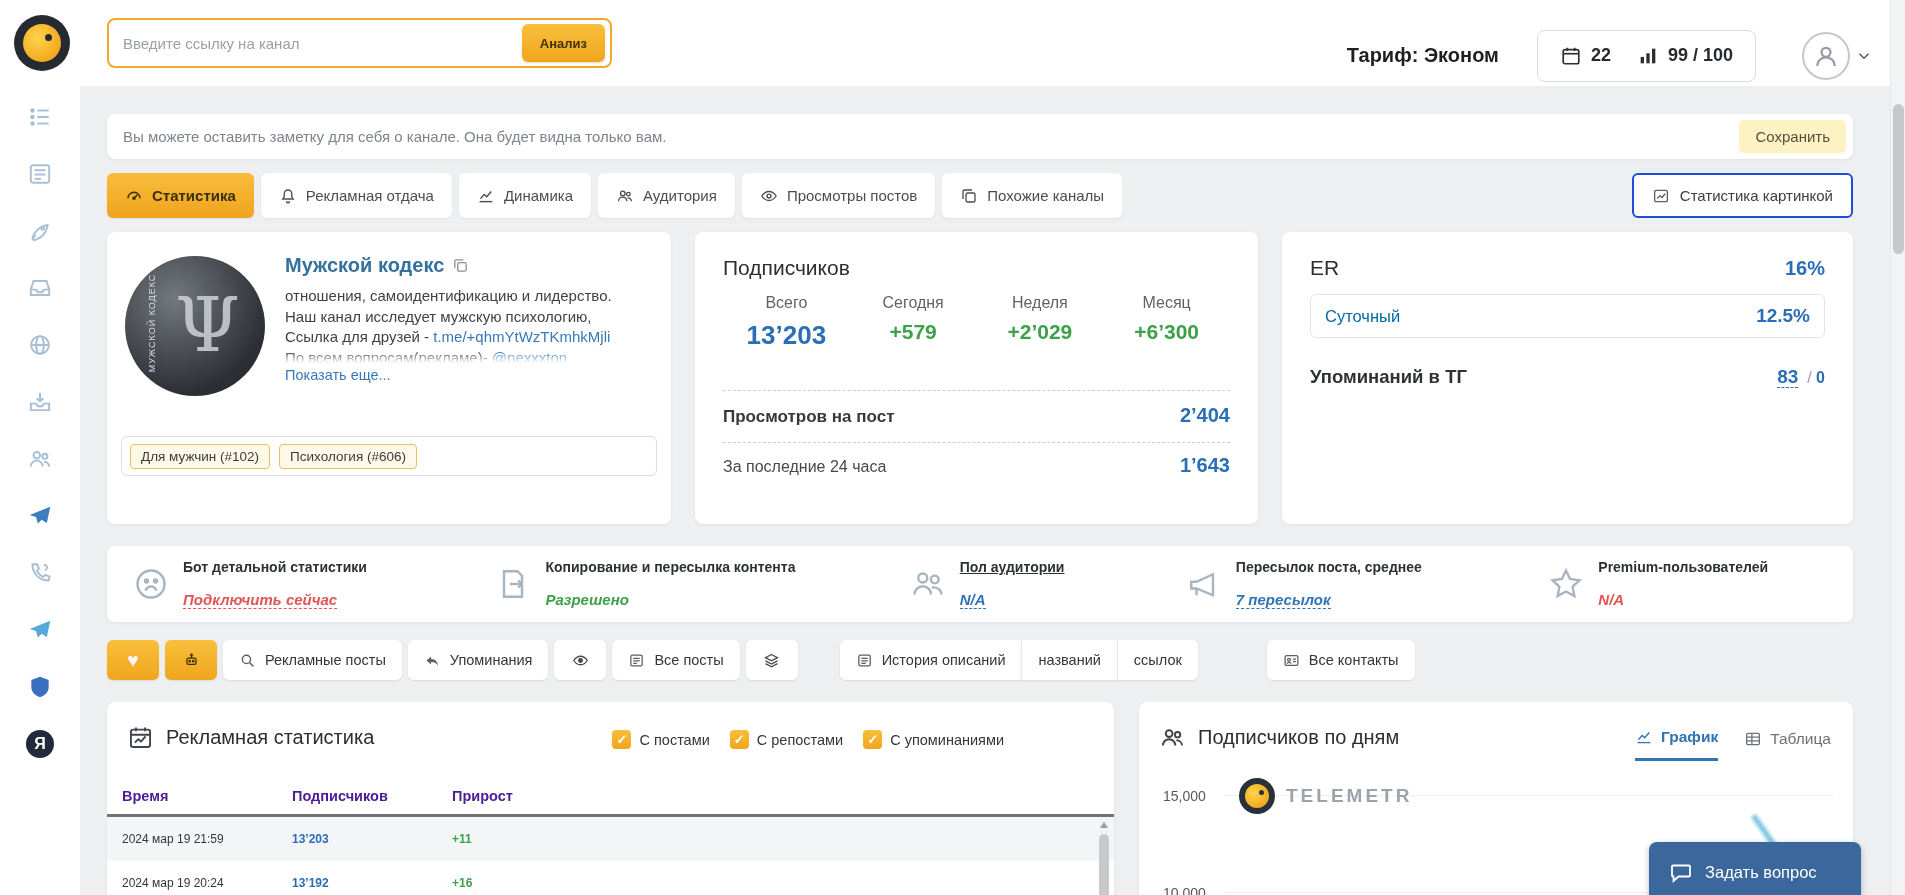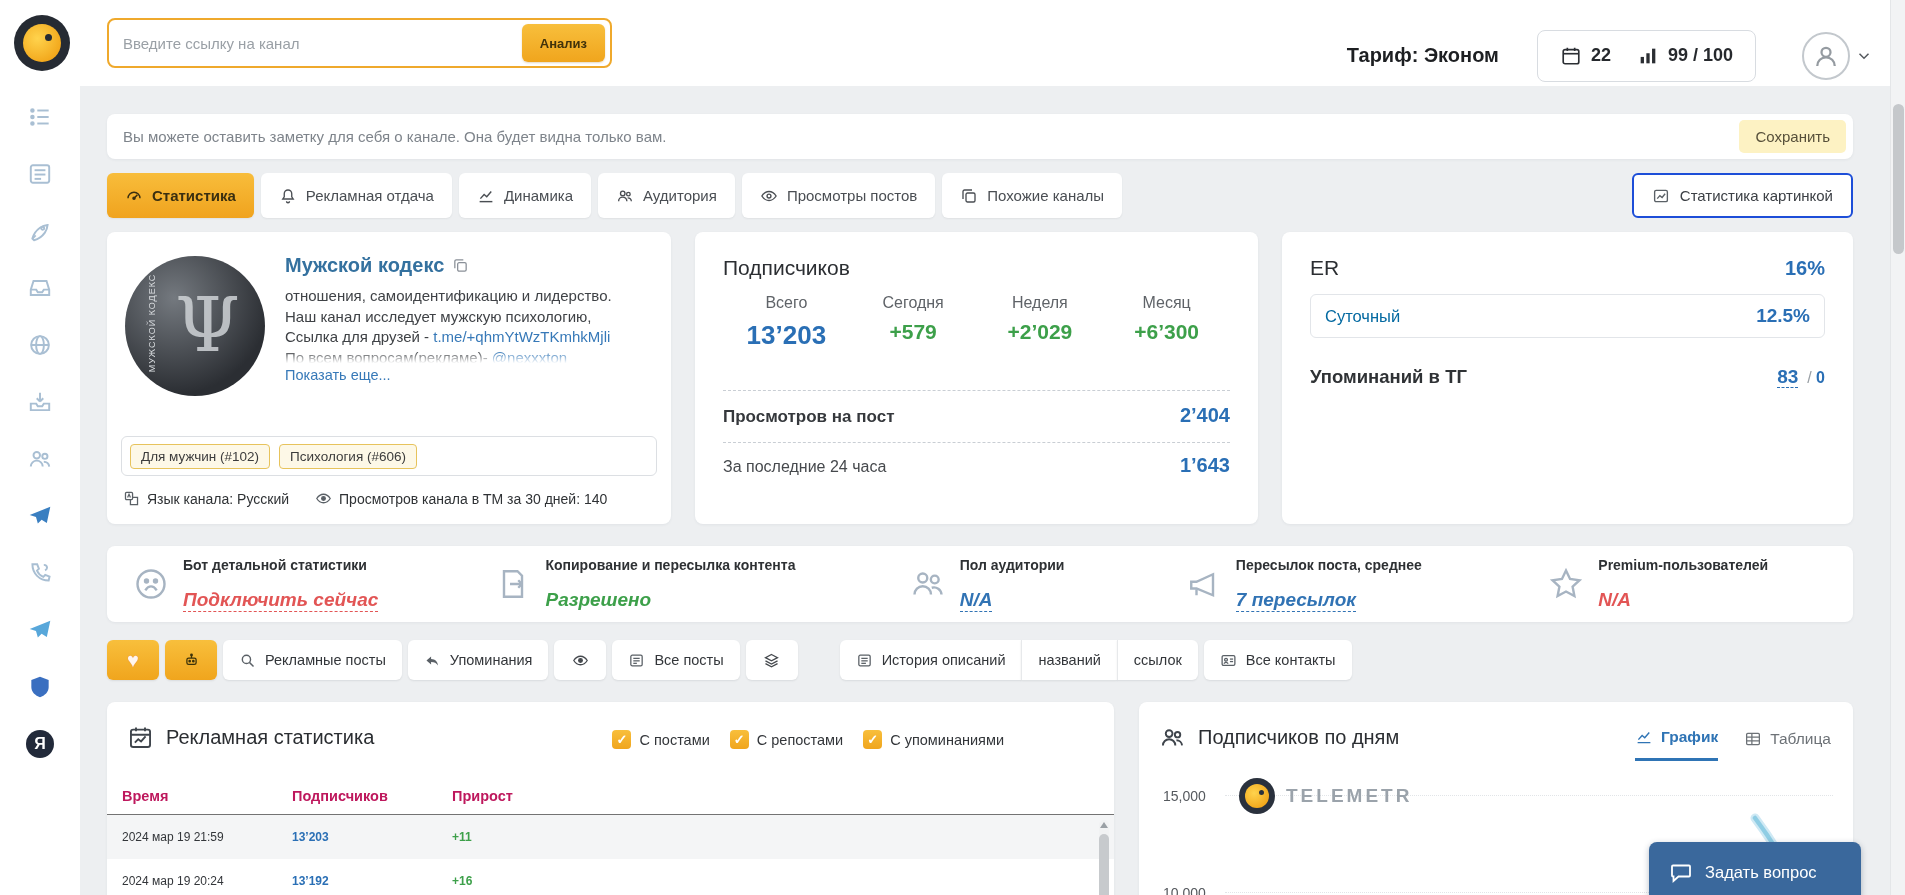--- a/index.html
+++ b/index.html
@@ -103,52 +103,52 @@
   .mention-row { position:absolute; left:28px; right:28px; top:134px; display:flex; justify-content:space-between; align-items:baseline; }
   .mention-row .k { font-size:18.5px; font-weight:600; color:#2f3235; }
   .blue-big { font-size:20px; font-weight:bold; color:#2a6fb5; }
   .dash-u { border-bottom:1px dashed currentColor; cursor:pointer; }
 
   
   .info-strip { left:107px; top:546px; width:1746px; height:76px; display:flex; align-items:center; padding:0 10px; }
   .strip-item { display:flex; align-items:center; gap:14px; padding-left:16px; }
   .strip-item svg { width:36px; height:36px; color:#a7b4c2; flex:none; }
   .strip-item .t { font-size:14px; font-weight:bold; color:#2e3134; }
-  .strip-item .v { font-size:19px; font-weight:bold; font-style:italic; margin-top:16px; display:inline-block; }
+  .strip-item .v { font-size:15px; font-weight:bold; font-style:italic; margin-top:16px; display:inline-block; }
   .v-red { color:#e25555; }
   .v-green { color:#3da04a; }
   .v-blue { color:#3173b4; }
 
   
   .actions-row { position:absolute; left:107px; top:640px; height:40px; display:flex; gap:6px; align-items:center; }
   .abtn { height:40px; background:#fff; border:none; border-radius:6px; box-shadow:0 1px 2px rgba(40,50,60,.1);
           display:flex; align-items:center; gap:9px; padding:0 16px; font-family:inherit; font-size:14.5px; color:#33363a; cursor:pointer; white-space:nowrap; }
   .abtn svg { width:17px; height:17px; color:#5a6066; }
   .abtn.sq { width:52px; justify-content:center; padding:0; }
   .abtn.yellow { background:linear-gradient(#f8bf3c,#f0a51d); }
   .heart-glyph { font-size:20px; color:#fff6ee; text-shadow:0 0 1px #e07a4f; }
   .seg { display:flex; margin-left:36px; }
   .seg .abtn { border-radius:0; box-shadow:0 1px 2px rgba(40,50,60,.1); }
   .seg .abtn:first-child { border-radius:6px 0 0 6px; }
   .seg .abtn:last-child { border-radius:0 6px 6px 0; }
   .seg .abtn + .abtn { border-left:1px solid #e7e9eb; }
-  .contacts-btn { }
+  .contacts-btn { margin-left:63px; }
 
   
   .card-adstats { left:107px; top:702px; width:1007px; height:260px; overflow:hidden; }
   .bh { position:absolute; left:20px; top:22px; display:flex; align-items:center; gap:12px; }
   .bh svg { width:27px; height:27px; color:#3f454c; }
   .bh .card-title { font-size:20px; }
   .filters { position:absolute; right:110px; top:28px; display:flex; gap:20px; }
   .filter { display:flex; align-items:center; gap:8px; font-size:14.5px; color:#33363a; cursor:pointer; }
   .checkbox { width:19px; height:19px; border-radius:4px; background:linear-gradient(#f8bf3c,#f0a51d);
               display:flex; align-items:center; justify-content:center; color:#fff; font-size:13px; font-weight:bold; }
   .checkbox::after { content:"✓"; }
   .adtable { position:absolute; left:0; right:0; top:78px; }
-  .t-head { display:grid; grid-template-columns:170px 160px 1fr; padding:8px 0 10px 15px; font-size:14.5px; font-weight:bold; color:#be185d; border-bottom:1px solid #737373; }
+  .t-head { display:grid; grid-template-columns:170px 160px 1fr; padding:8px 0 10px 15px; font-size:14.5px; font-weight:bold; color:#4c1d95; border-bottom:3px solid #737373; }
   .t-row { display:grid; grid-template-columns:170px 160px 1fr; padding:0 0 0 15px; height:44px; align-items:center; font-size:12px; }
   .t-row.zebra { background:#f4f5f6; }
   .t-time { color:#33363a; }
   .t-subs { color:#2a6fb5; font-weight:bold; }
   .t-growth { color:#3da04a; font-weight:bold; }
   .inner-scroll { position:absolute; right:5px; top:118px; bottom:6px; width:10px; background:#f1f2f3; border-radius:5px; }
   .inner-scroll .thumb { position:absolute; top:14px; left:0; width:10px; height:86px; background:#c7cacd; border-radius:5px; cursor:pointer; }
   .inner-scroll .arrow { position:absolute; top:2px; left:1px; width:0; height:0; border-left:4px solid transparent; border-right:4px solid transparent; border-bottom:6px solid #9aa0a5; }
 
   .card-daily { left:1139px; top:702px; width:714px; height:260px; overflow:hidden; }
@@ -381,37 +381,20 @@
       <div>Наш канал исследует мужскую психологию,</div>
       <div><span>Ссылка для друзей - </span><span class="link">t.me/+qhmYtWzTKmhkMjli</span></div>
       <div class="fade-line"><span>По всем вопросам(рекламе)- </span><span class="link">@nexxxton</span></div>
     </div>
     <span class="link show-more">Показать еще...</span>
   </div>
   <div class="tags-box">
     <span class="tag-chip">Для мужчин (#102)</span>
     <span class="tag-chip">Психология (#606)</span>
   </div>
-  <div class="ch-bottom">
-    <span class="item">
-      <svg viewBox="0 0 24 24" fill="none" stroke="currentColor" stroke-width="1.8">
-          <rect x="3.5" y="3.5" width="10" height="10" rx="1.5"></rect>
-          <path d="M6.5 10.5L8.5 6l2 4.5"></path>
-          <path d="M13.5 10.5h7v10h-10v-7"></path>
-        </svg>
-      <span>Язык канала: Русский</span>
-    </span>
-    <span class="item">
-      <svg viewBox="0 0 24 24" fill="none" stroke="currentColor" stroke-width="1.8">
-          <path d="M2.5 12s3.8-6 9.5-6 9.5 6 9.5 6-3.8 6-9.5 6-9.5-6-9.5-6z"></path>
-          <circle cx="12" cy="12" r="2.6" fill="currentColor"></circle>
-        </svg>
-      <span>Просмотров канала в ТМ за 30 дней: 140</span>
-    </span>
-  </div>
 </section>
 
 <section class="card card-subs">
   <div class="card-title subs-title">Подписчиков</div>
   <div class="subs-cols">
     <div class="subs-col">
       <div class="lbl">Всего</div>
       <div class="val-main">13’203</div>
     </div>
     <div class="subs-col">
@@ -474,21 +457,21 @@
   <div class="strip-item" style="flex-basis:24%;">
     <svg viewBox="0 0 24 24" fill="none" stroke="currentColor" stroke-width="1.6">
         <path d="M6 3.5h9l3 3V20.5H6z"></path>
         <path d="M10 12h8m0 0l-2.5-2.5M18 12l-2.5 2.5"></path>
       </svg>
     <div>
       <div class="t">Копирование и пересылка контента</div>
       <span class="v v-green">Разрешено</span>
     </div>
   </div>
-  <div class="strip-item" style="flex-basis:16%;">
+  <div class="strip-item" style="flex-basis:16%;text-decoration:underline;">
     <svg viewBox="0 0 24 24" fill="none" stroke="currentColor" stroke-width="1.6">
         <circle cx="8.5" cy="8" r="3"></circle>
         <path d="M3 19a5.5 5.5 0 0 1 11 0"></path>
         <circle cx="16.5" cy="9" r="2.6"></circle>
         <path d="M14.5 14.5a5 5 0 0 1 6.5 4.5"></path>
       </svg>
     <div>
       <div class="t">Пол аудитории</div>
       <span class="v v-blue dash-u">N/A</span>
     </div>

